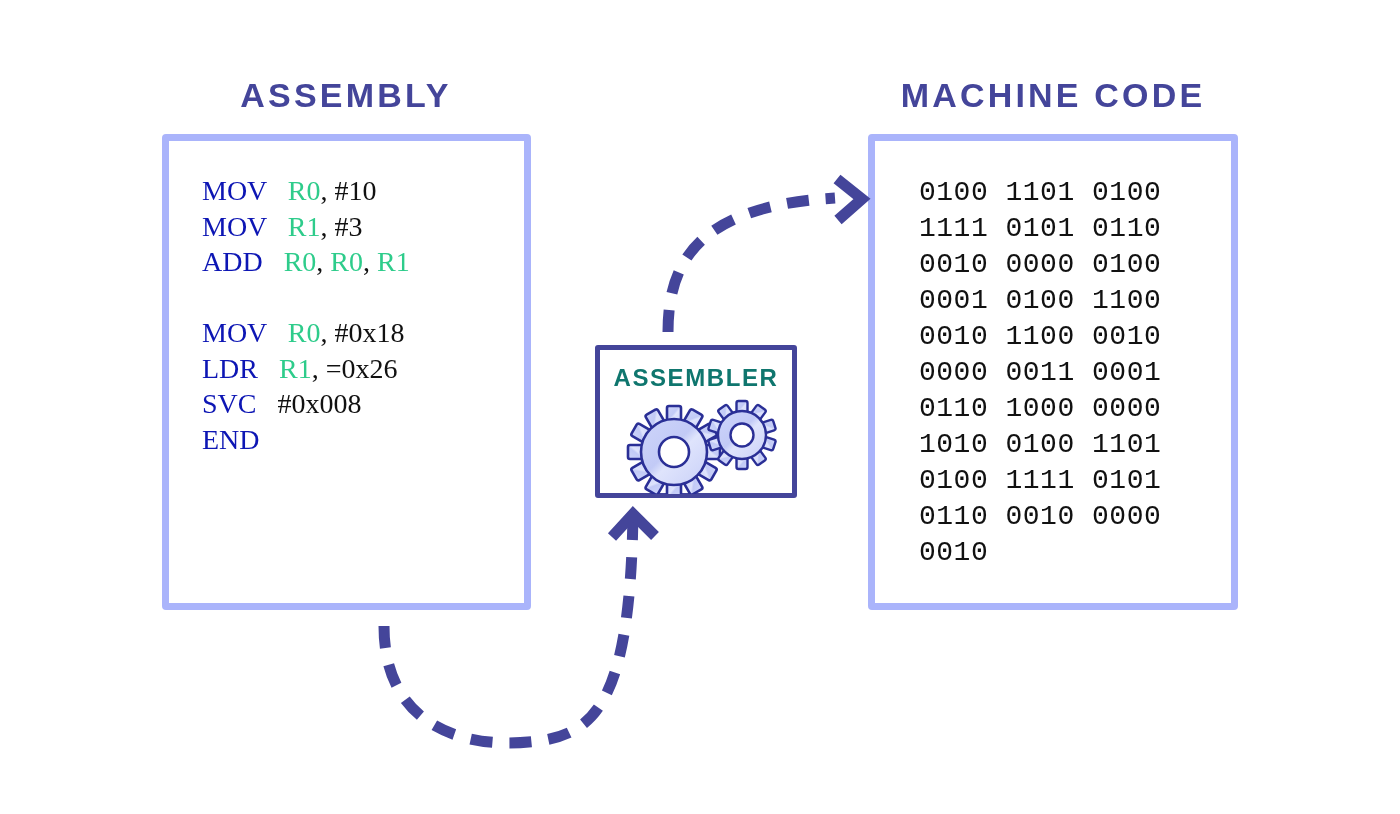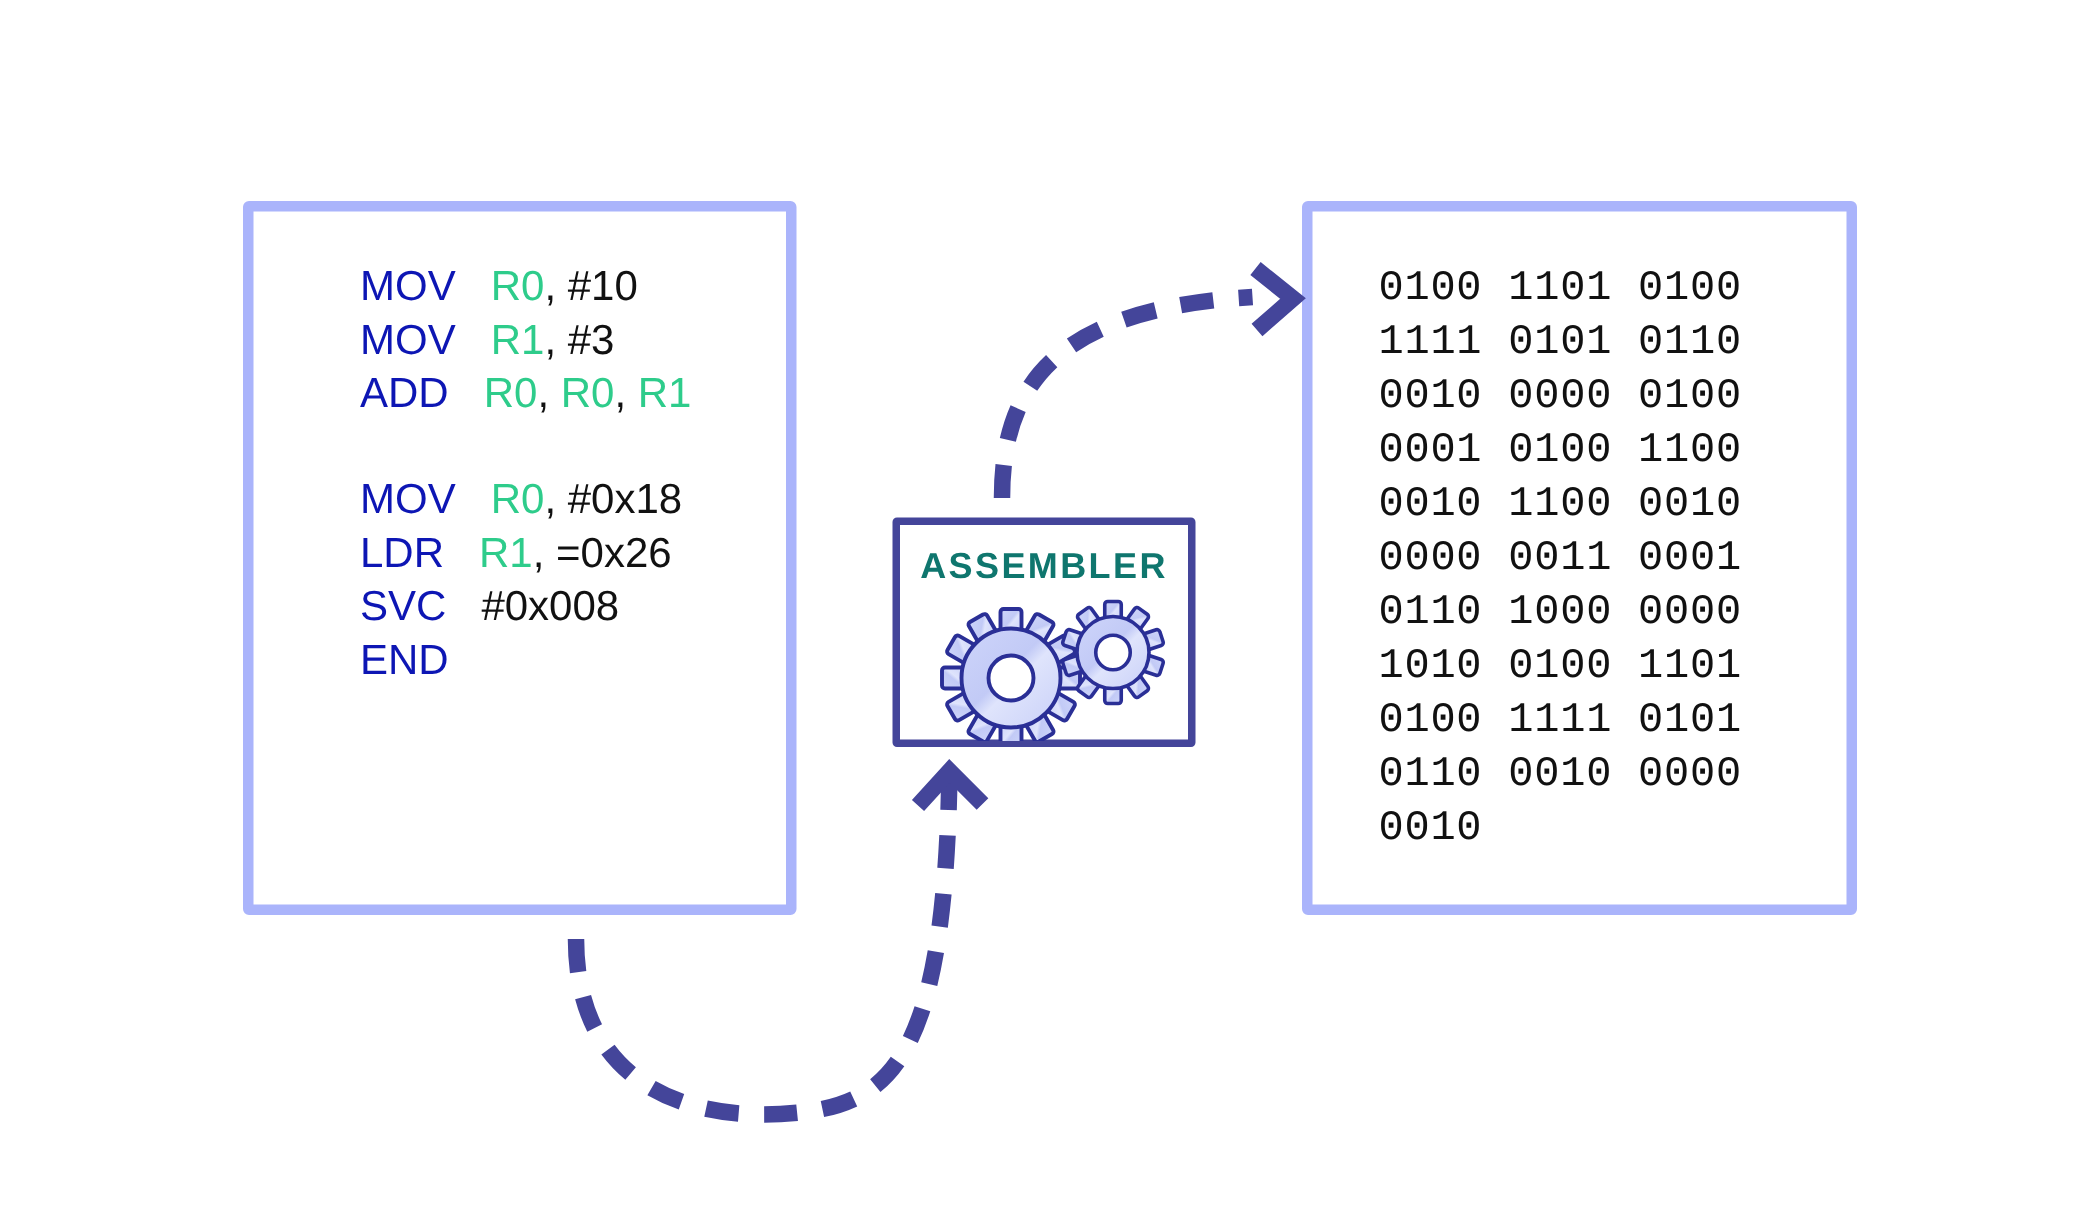--- a/index.html
+++ b/index.html
@@ -63,26 +63,25 @@
     top: 134px;
     width: 370px;
     height: 476px;
   }
 
   
   .code-block {
     position: absolute;
     left: 33px;
     top: 32px;
-    font-family: Liberation Sans, sans-serif;
+    font-family: Liberation Serif, serif;
     font-size: 28px;
     line-height: 35.5px;
     white-space: pre;
     letter-spacing: 0px;
-    margin-left: 38px;
   }
   .code-line {
     white-space: pre;
     height: 35.5px;
   }
   .code-line.blank { height: 35.5px; }
   .mn  { color: #0d16b4; }
   .reg { color: #2ecc8b; }
   .imm { color: #111111; }
   .pun { color: #111111; }
@@ -141,25 +140,27 @@
     width: 1400px;
     height: 814px;
     pointer-events: none;
   }
 </style>
 </head>
 <body>
 
 <div class="stage">
 
+  <div class="section-title" id="assembly-title">ASSEMBLY</div>
 
   <div class="panel" id="assembly-panel">
     <div class="code-block" id="assembly-code"><div class="code-line"><span class="mn">MOV</span><span>   </span><span class="reg">R0</span><span class="pun">, </span><span class="imm">#10</span></div><div class="code-line"><span class="mn">MOV</span><span>   </span><span class="reg">R1</span><span class="pun">, </span><span class="imm">#3</span></div><div class="code-line"><span class="mn">ADD</span><span>   </span><span class="reg">R0</span><span class="pun">, </span><span class="reg">R0</span><span class="pun">, </span><span class="reg">R1</span></div><div class="code-line blank">&nbsp;</div><div class="code-line"><span class="mn">MOV</span><span>   </span><span class="reg">R0</span><span class="pun">, </span><span class="imm">#0x18</span></div><div class="code-line"><span class="mn">LDR</span><span>   </span><span class="reg">R1</span><span class="pun">, </span><span class="imm">=0x26</span></div><div class="code-line"><span class="mn">SVC</span><span>   </span><span class="imm">#0x008</span></div><div class="code-line"><span class="mn">END</span></div></div>
   </div>
 
+  <div class="section-title" id="machine-title">MACHINE CODE</div>
 
   <div class="panel" id="machine-panel">
     <div class="bits-block" id="machine-bits"><div class="bits-line">0100 1101 0100</div><div class="bits-line">1111 0101 0110</div><div class="bits-line">0010 0000 0100</div><div class="bits-line">0001 0100 1100</div><div class="bits-line">0010 1100 0010</div><div class="bits-line">0000 0011 0001</div><div class="bits-line">0110 1000 0000</div><div class="bits-line">1010 0100 1101</div><div class="bits-line">0100 1111 0101</div><div class="bits-line">0110 0010 0000</div><div class="bits-line">0010</div></div>
   </div>
 
   <div id="assembler-box">
     <div id="assembler-label">ASSEMBLER</div>
 
     <div id="gears-wrap">
       <svg viewBox="0 0 166 100" width="166" height="100">

